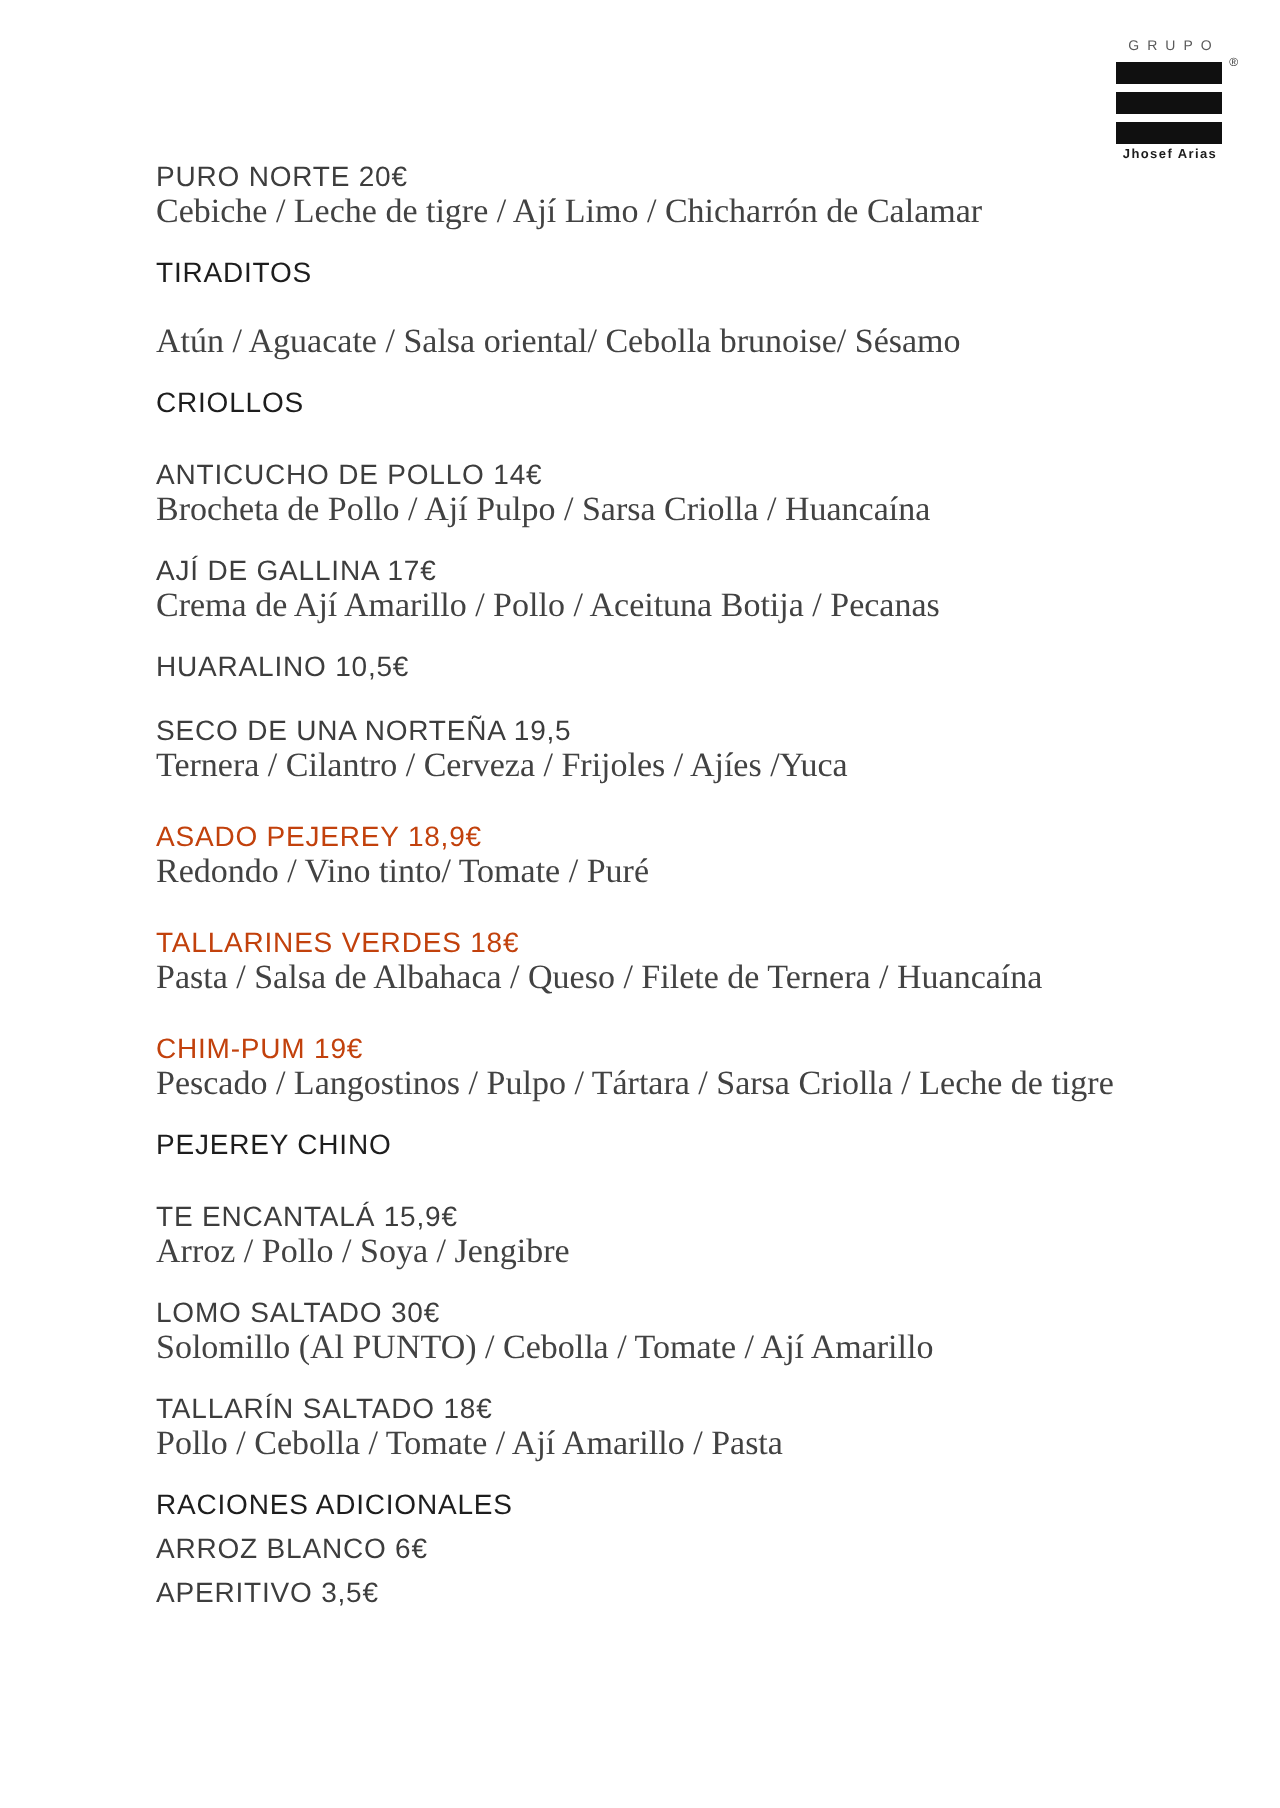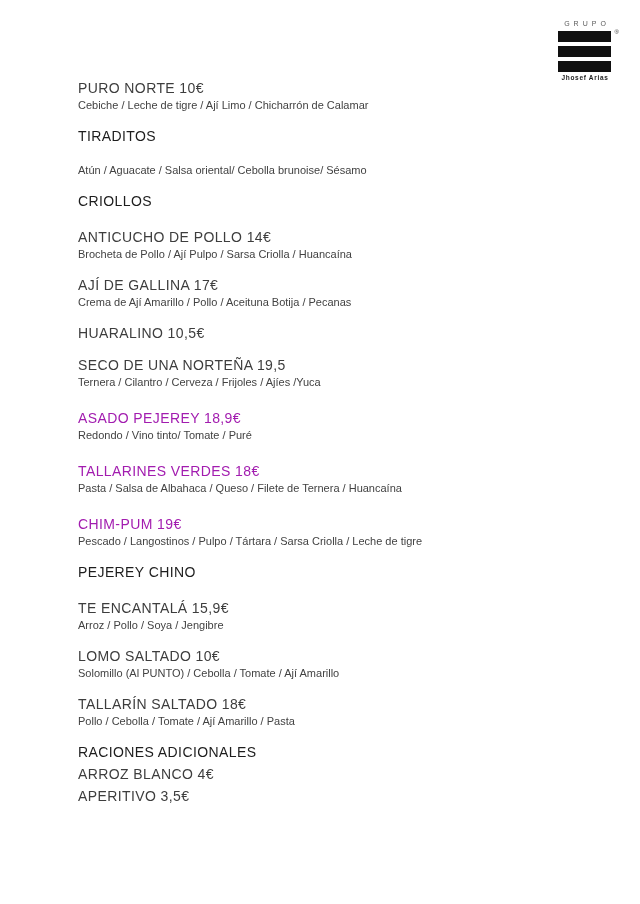--- a/index.html
+++ b/index.html
@@ -59,27 +59,28 @@
     width: 500px;
   }
   .menu-item { margin-bottom: 14px; }
   .item-title {
     font-size: 14px;
     line-height: 18px;
     letter-spacing: 0.4px;
     color: #3d3d3d;
     white-space: nowrap;
   }
-  .item-title.gray { color: #a21caf; margin-top: 19px; }
+  .item-title.gray { color: #c2410c; margin-top: 19px; }
   .item-desc {
-    font-size: 11px;
+    font-size: 17px;
     line-height: 15px;
     margin-top: 1px;
     color: #424242;
     white-space: nowrap;
+    font-family: Liberation Serif, serif;
   }
   .section-heading {
     font-size: 14px;
     line-height: 18px;
     font-weight: normal;
     letter-spacing: 0.4px;
     color: #1d1d1d;
     margin: 0 0 18px 0;
     white-space: nowrap;
   }
@@ -102,21 +103,21 @@
     <div class="logo-bar"></div>
     <div class="logo-bar"></div>
     <div class="logo-bar" style="margin-bottom:0;"></div>
     <span class="logo-reg">®</span>
   </div>
   <div class="logo-name">Jhosef Arias</div>
 </div>
 
 <div class="content" id="menu-root">
     <div class="menu-item">
-      <div class="item-title">PURO NORTE 10€</div>
+      <div class="item-title">PURO NORTE 20€</div>
       <div class="item-desc">Cebiche / Leche de tigre / Ají Limo / Chicharrón de Calamar</div>
     </div>
     <div class="section-heading">TIRADITOS</div>
     <div class="menu-item">
       <div class="item-desc">Atún / Aguacate / Salsa oriental/ Cebolla brunoise/ Sésamo</div>
     </div>
     <div class="section-heading">CRIOLLOS</div>
     <div class="menu-item">
       <div class="item-title">ANTICUCHO DE POLLO 14€</div>
       <div class="item-desc">Brocheta de Pollo / Ají Pulpo / Sarsa Criolla / Huancaína</div>
@@ -143,23 +144,23 @@
     <div class="menu-item">
       <div class="item-title gray">CHIM-PUM 19€</div>
       <div class="item-desc">Pescado / Langostinos / Pulpo / Tártara / Sarsa Criolla / Leche de tigre</div>
     </div>
     <div class="section-heading">PEJEREY CHINO</div>
     <div class="menu-item">
       <div class="item-title">TE ENCANTALÁ 15,9€</div>
       <div class="item-desc">Arroz / Pollo / Soya / Jengibre</div>
     </div>
     <div class="menu-item">
-      <div class="item-title">LOMO SALTADO 10€</div>
+      <div class="item-title">LOMO SALTADO 30€</div>
       <div class="item-desc">Solomillo  (Al PUNTO) / Cebolla / Tomate / Ají Amarillo</div>
     </div>
     <div class="menu-item">
       <div class="item-title">TALLARÍN SALTADO 18€</div>
       <div class="item-desc">Pollo / Cebolla / Tomate / Ají Amarillo / Pasta</div>
     </div>
     <div class="section-heading tight">RACIONES ADICIONALES</div>
-    <div class="menu-line">ARROZ BLANCO 4€</div>
+    <div class="menu-line">ARROZ BLANCO 6€</div>
     <div class="menu-line">APERITIVO 3,5€</div>
   </div>
 
 </body></html>

